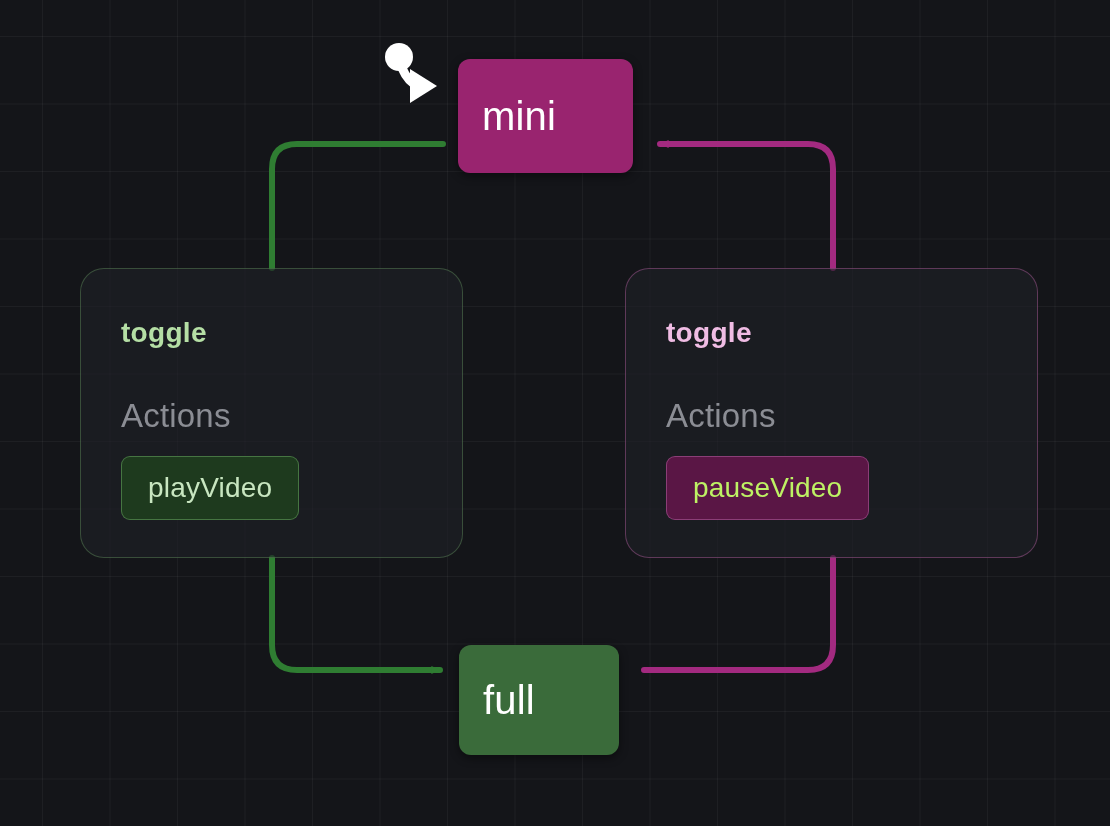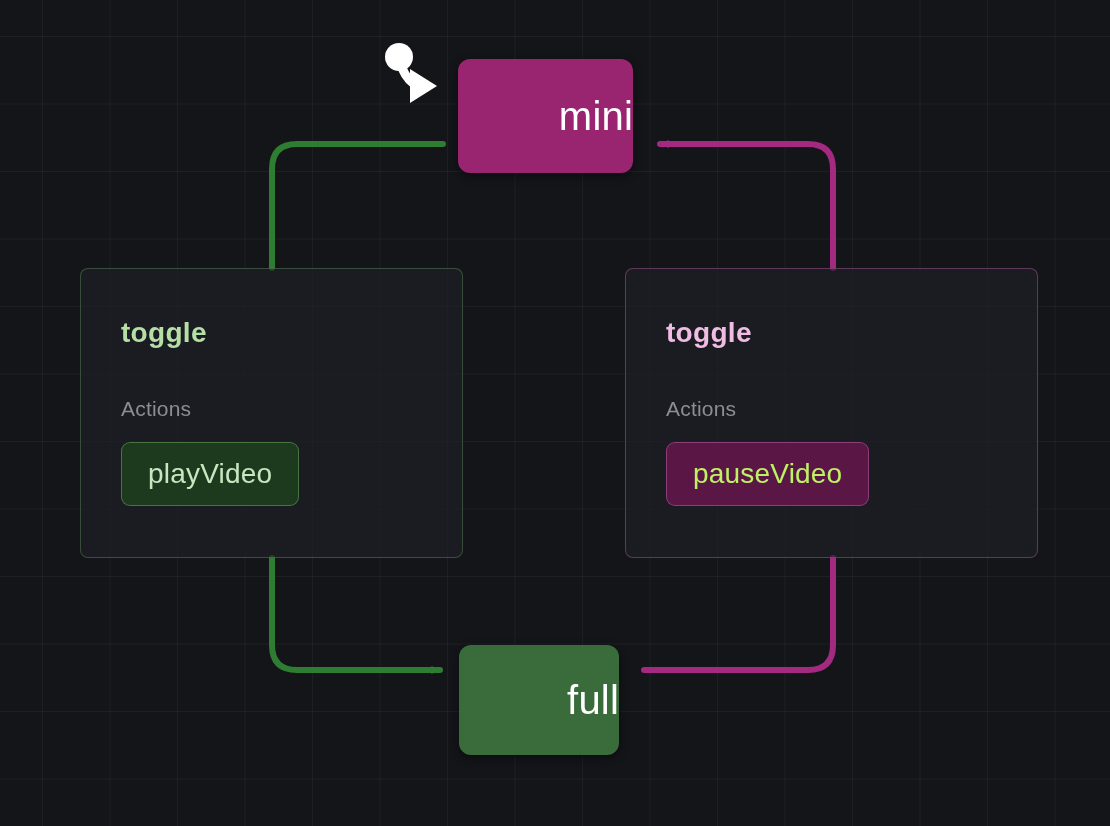--- a/index.html
+++ b/index.html
@@ -17,42 +17,42 @@
       linear-gradient(to right, rgba(255,255,255,0.045) 1px, transparent 1px),
       linear-gradient(to bottom, rgba(255,255,255,0.045) 1px, transparent 1px);
     background-size:67.5px 67.5px;
     background-position:42px 36px;
   }
   #edges { position:absolute; left:0; top:0; width:1110px; height:826px; pointer-events:none; }
 
   
   .state-node {
     position:absolute;
-    display:flex; align-items:center; justify-content:flex-end;
+    display:flex; align-items:center; justify-content:flex-start;
     border-radius:12px;
     color:#ffffff;
     font-size:40px;
     font-weight:400;
     letter-spacing:0.2px;
     box-shadow:0 3px 10px rgba(0,0,0,0.45);
     padding-left:24px;
   }
   #node-mini {
     left:458px; top:59px; width:175px; height:114px;
     background:#99246f;
   }
   #node-full {
     left:459px; top:645px; width:160px; height:110px;
     background:#3a6b3a;
   }
 
   
   .transition-group {
     position:absolute;
-    border-radius:8px;
+    border-radius:24px;
     background:rgba(30,32,38,0.62);
     padding:48px 0 0 40px;
   }
   #group-toggle-left {
     left:80px; top:268px; width:383px; height:290px;
     border:1px solid rgba(130,200,120,0.30);
   }
   #group-toggle-right {
     left:625px; top:268px; width:413px; height:290px;
     border:1px solid rgba(190,100,170,0.42);
@@ -61,21 +61,21 @@
   .event-label {
     font-size:28px;
     font-weight:bold;
     letter-spacing:0.3px;
     margin-bottom:48px;
   }
   #group-toggle-left .event-label { color:#b5dfa5; }
   #group-toggle-right .event-label { color:#f0bce4; }
 
   .actions-label {
-    font-size:21px;
+    font-size:33px;
     font-weight:400;
     color:#8b8d94;
     margin-bottom:21px;
     letter-spacing:0.2px;
   }
 
   .action-chip {
     display:inline-flex;
     align-items:center;
     justify-content:center;

